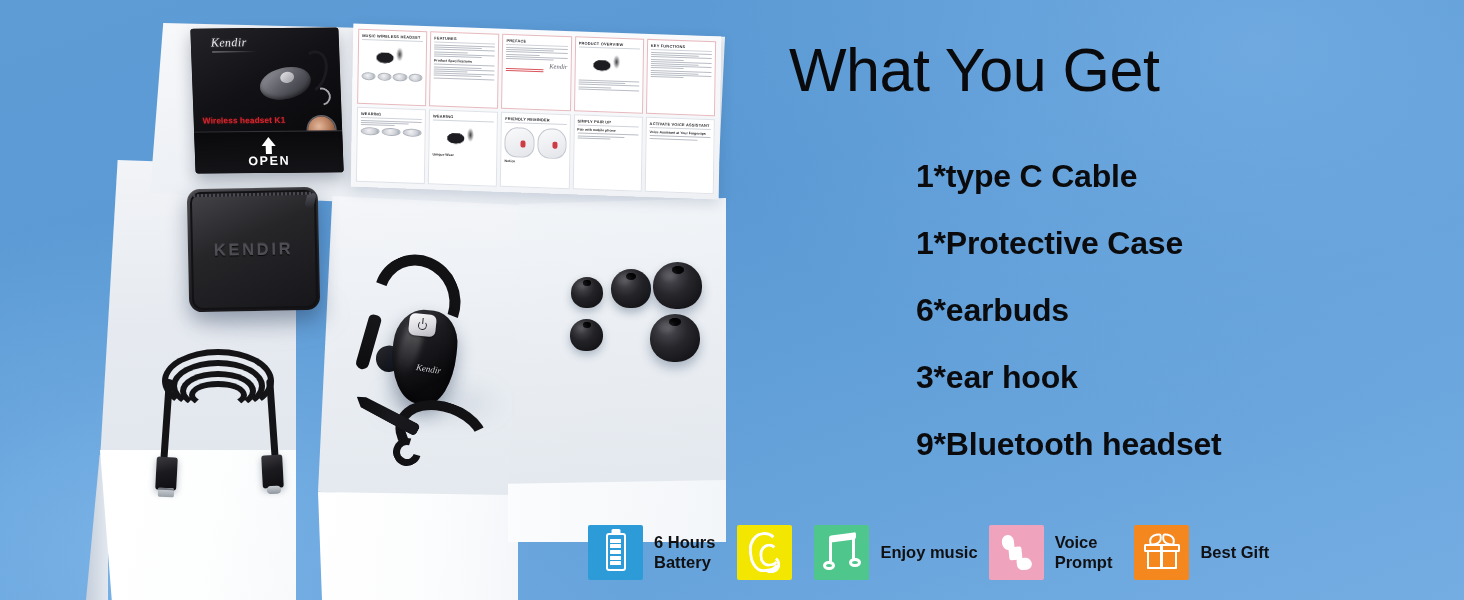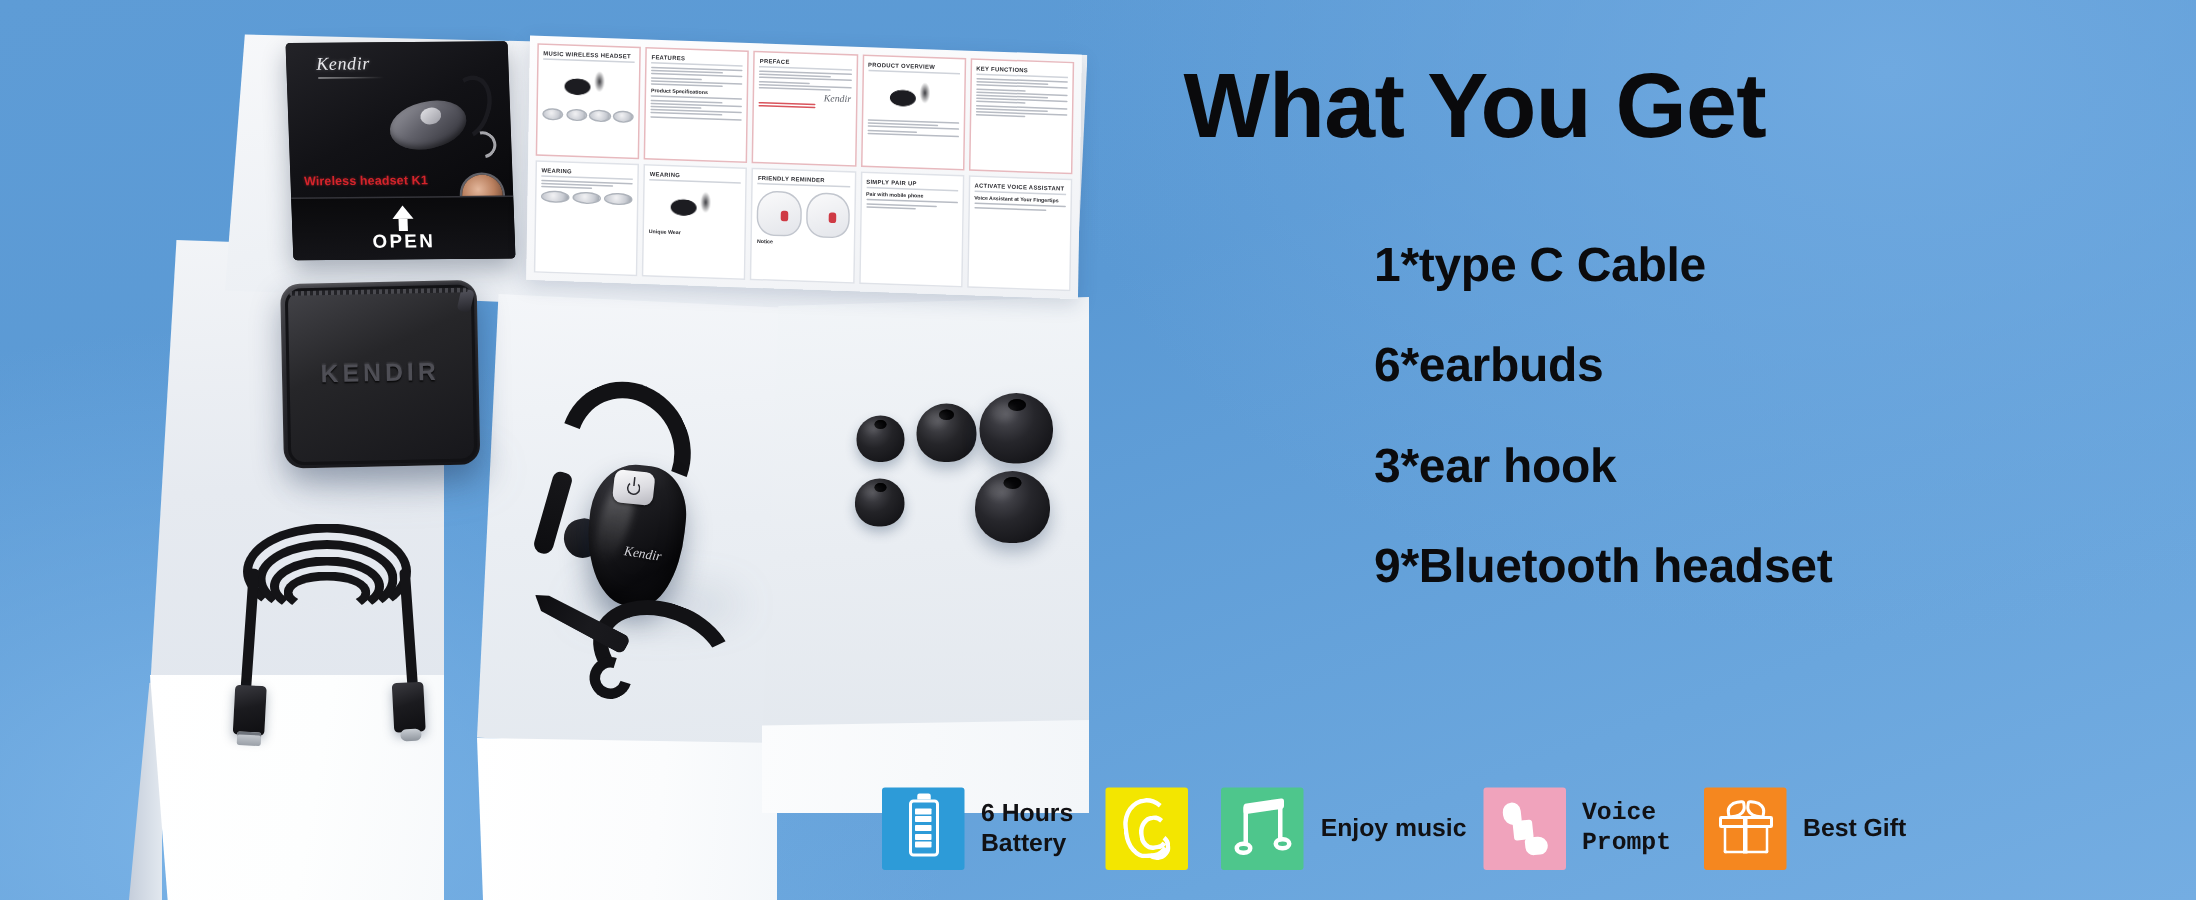--- a/index.html
+++ b/index.html
@@ -367,21 +367,21 @@
     box-shadow:inset 0 1px 2px rgba(0,0,0,.95);
   }
   .bud .shine {
     position:absolute; left:16%; top:14%; width:34%; height:26%;
     border-radius:50%; background:rgba(255,255,255,.09); filter:blur(2px);
   }
 
   
   #title {
     position:absolute; left:789px; top:40px;
-    font-size:61px; font-weight:700; color:#0a0a0c;
+    font-size:61px; font-weight:400; color:#0a0a0c;
     letter-spacing:-0.5px; line-height:1;
   }
   #getlist { position:absolute; left:916px; top:143px; list-style:none; }
   #getlist li {
     font-size:32px; font-weight:700; color:#0b0b0d;
     line-height:67px; letter-spacing:-0.2px; white-space:nowrap;
   }
 
   
   #badges {
@@ -683,20 +683,21 @@
                 box-shadow:0 6px 11px rgba(30,55,90,.32);">
       <div class="hole" style="width:12px; height:8px;"></div>
       <div class="shine"></div>
     </div>
   </div>
 
   <div id="title">What You Get</div>
 
   <ul id="getlist">
     <li>1*type C Cable</li>
+    <li>1*Protective Case</li>
     <li>6*earbuds</li>
     <li>3*ear hook</li>
     <li>9*Bluetooth headset</li>
   </ul>
 
   <div id="badges">
 
     <div class="badge" style="margin-right:22px;">
       <div class="tile" style="background:#2d9bd8;">
         <div class="g-bat">
@@ -723,21 +724,21 @@
           <u></u>
             <b class="s1"></b>
             <b class="s2"></b>
             <s class="h1"></s>
             <s class="h2"></s>
         </div>
       </div>
       <div class="cap">Enjoy music</div>
     </div>
 
-    <div class="badge" style="margin-right:22px;font-family:Liberation Mono, monospace;">
+    <div class="badge" style="margin-right:22px;">
       <div class="tile" style="background:#f0a3bc;">
         <div class="g-ph">
             <i></i>
           </div>
       </div>
       <div class="cap">Voice
 Prompt</div>
     </div>
 
     <div class="badge">

